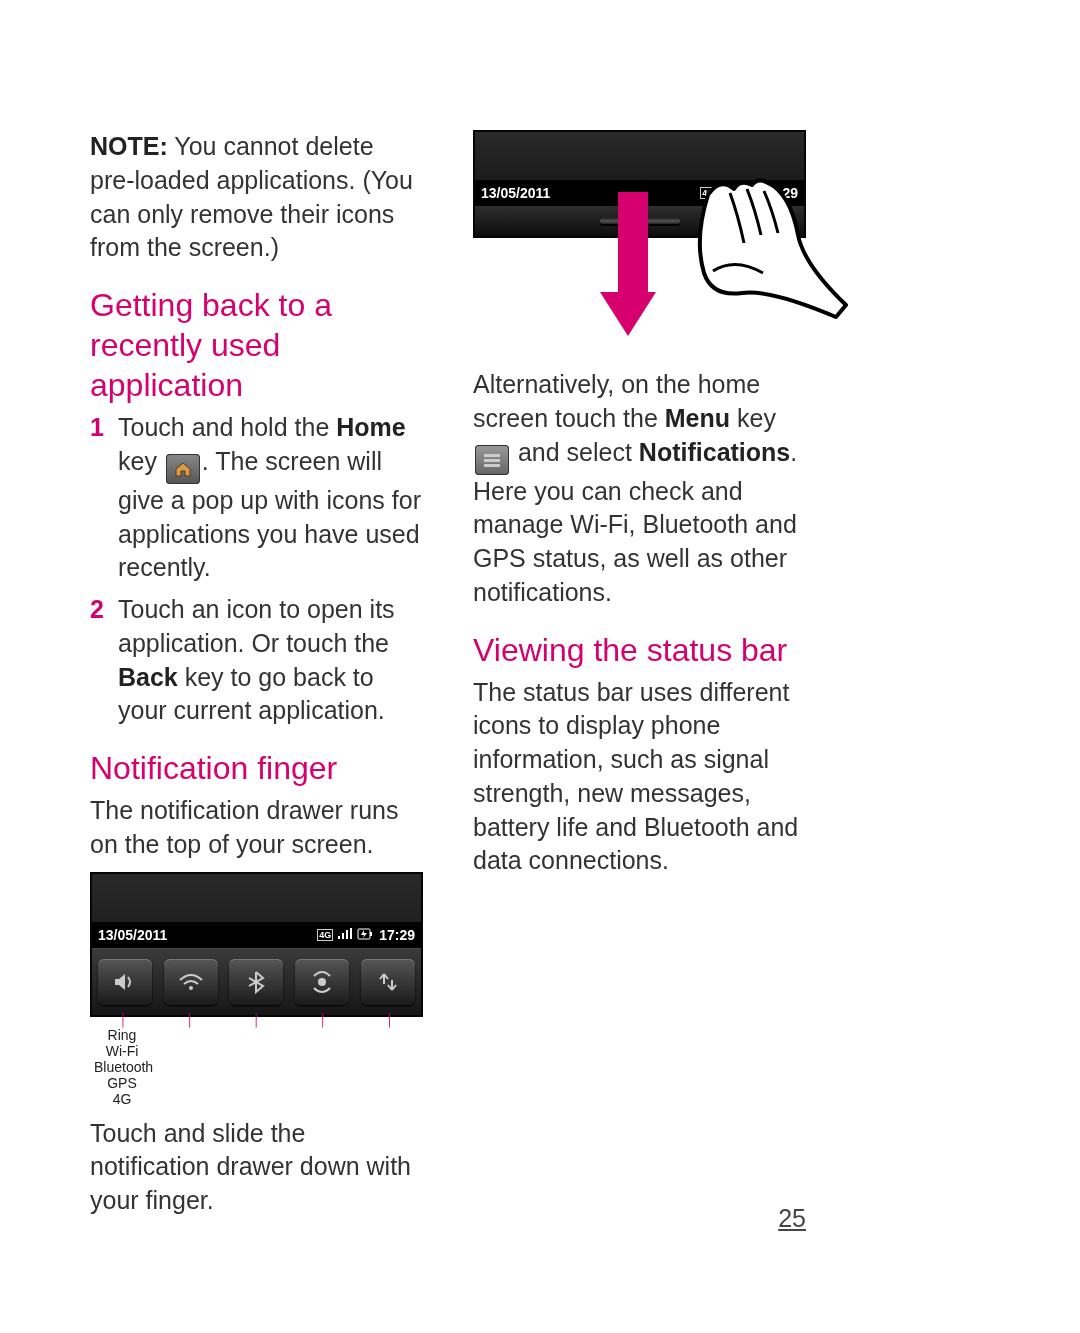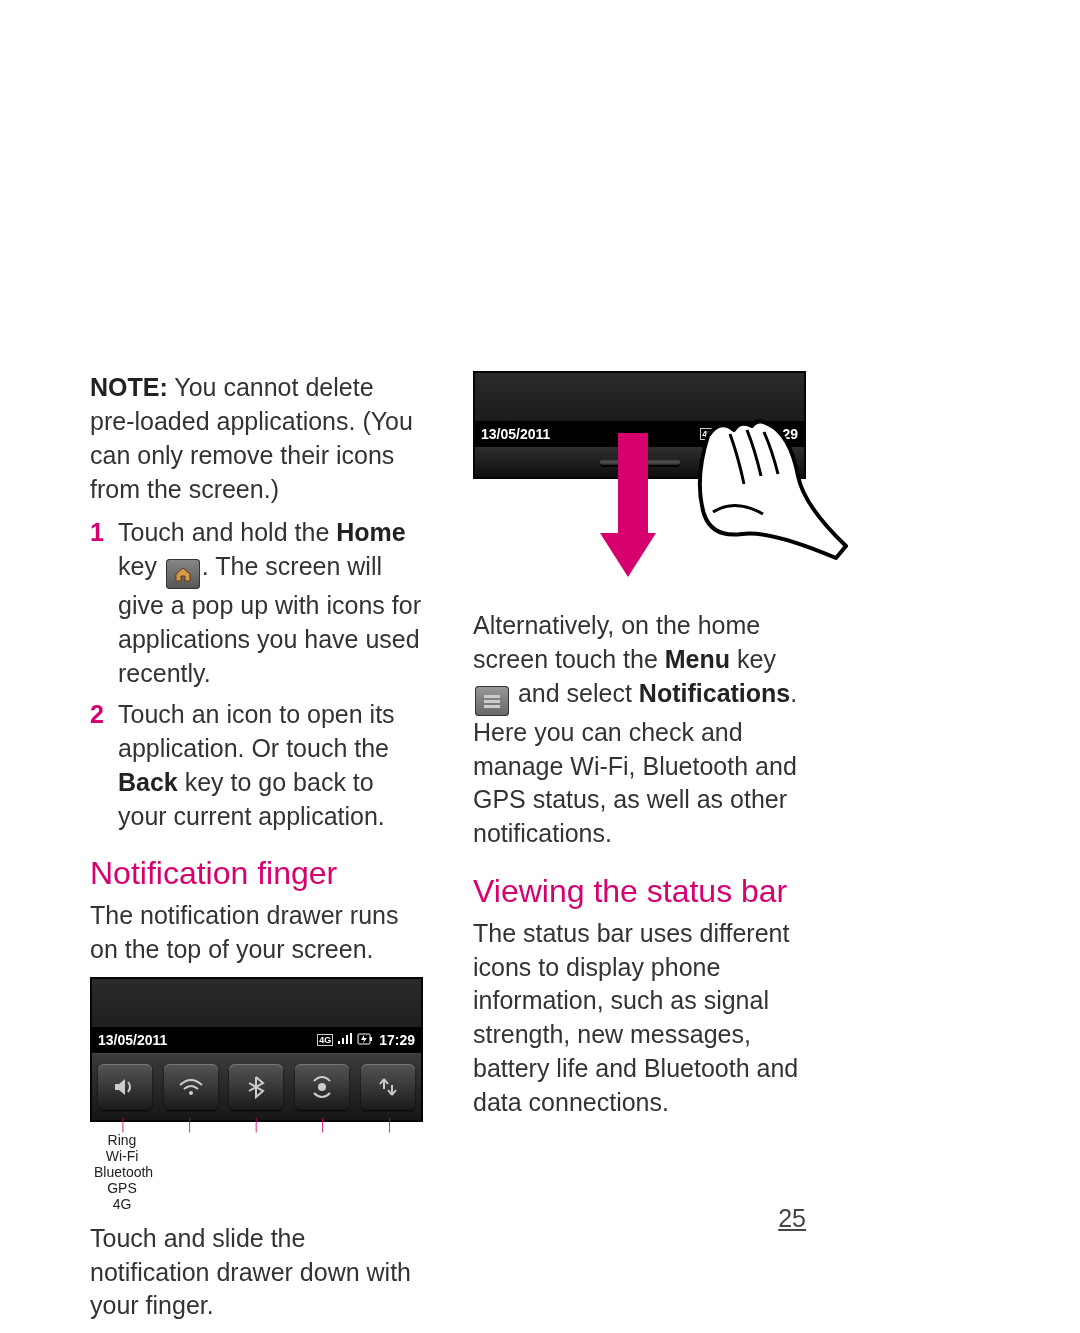--- a/index.html
+++ b/index.html
@@ -10,21 +10,20 @@
     color: #222;
   }
   .page {
     width: 896px;
     height: 1333px;
     box-sizing: border-box;
     padding: 130px 90px 0 90px;
     display: flex;
     flex-direction: column;
     position: relative;
-    justify-content: flex-end;
   }
   .cols {
     display: flex;
     gap: 50px;
   }
   .col {
     flex: 1 1 0;
     width: 0;
   }
   p, .list-item {
@@ -181,20 +180,21 @@
 
 <div class="page">
   <div class="cols">
 
     <div class="col">
 
       <p>
         <span class="bold">NOTE:</span><span> You cannot delete pre-loaded applications. (You can only remove their icons from the screen.)</span>
       </p>
 
+      <h2>Getting back to a recently used application</h2>
 
       <div class="list-item">
         <div class="list-num">1</div>
         <div class="list-body">
           <span>Touch and hold the </span><span class="bold">Home</span><span> key </span><span class="icon-box icon-home">
               <svg width="18" height="16" viewBox="0 0 18 16">
                 <path d="M2 8 L9 2 L16 8 L16 15 L11 15 L11 10 L7 10 L7 15 L2 15 Z" fill="#d89a4a" stroke="#5a3a10" stroke-width="1"></path>
               </svg>
             </span><span>. The screen will give a pop up with icons for applications you have used recently.</span>
         </div>

